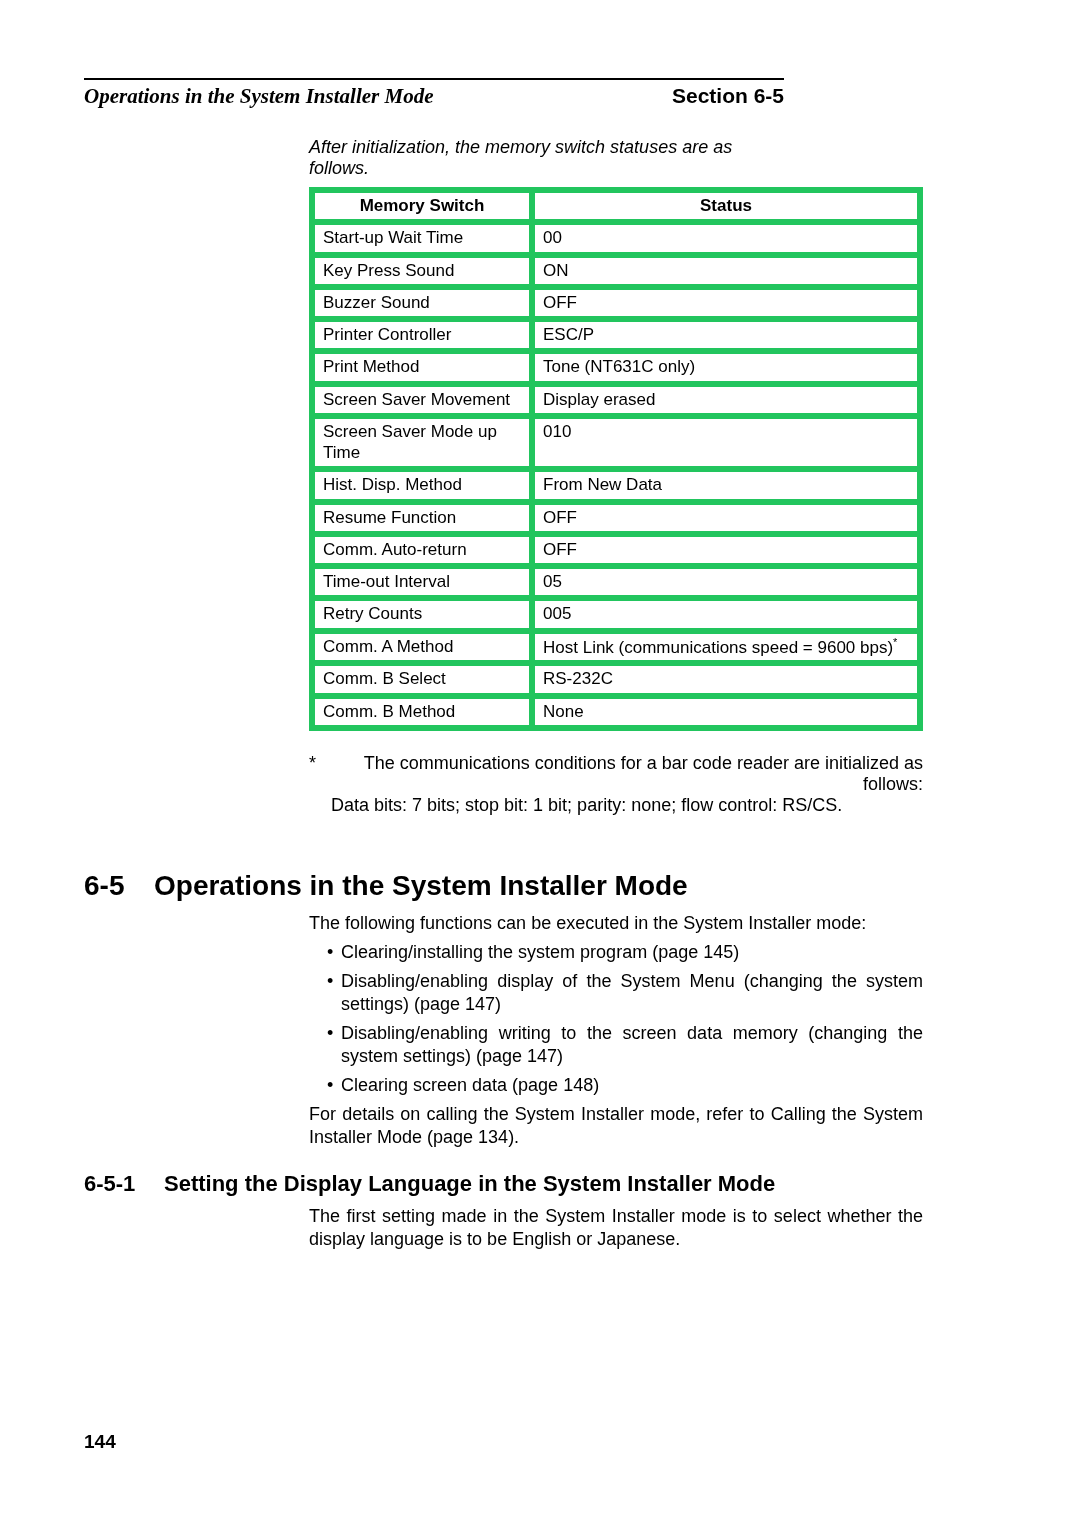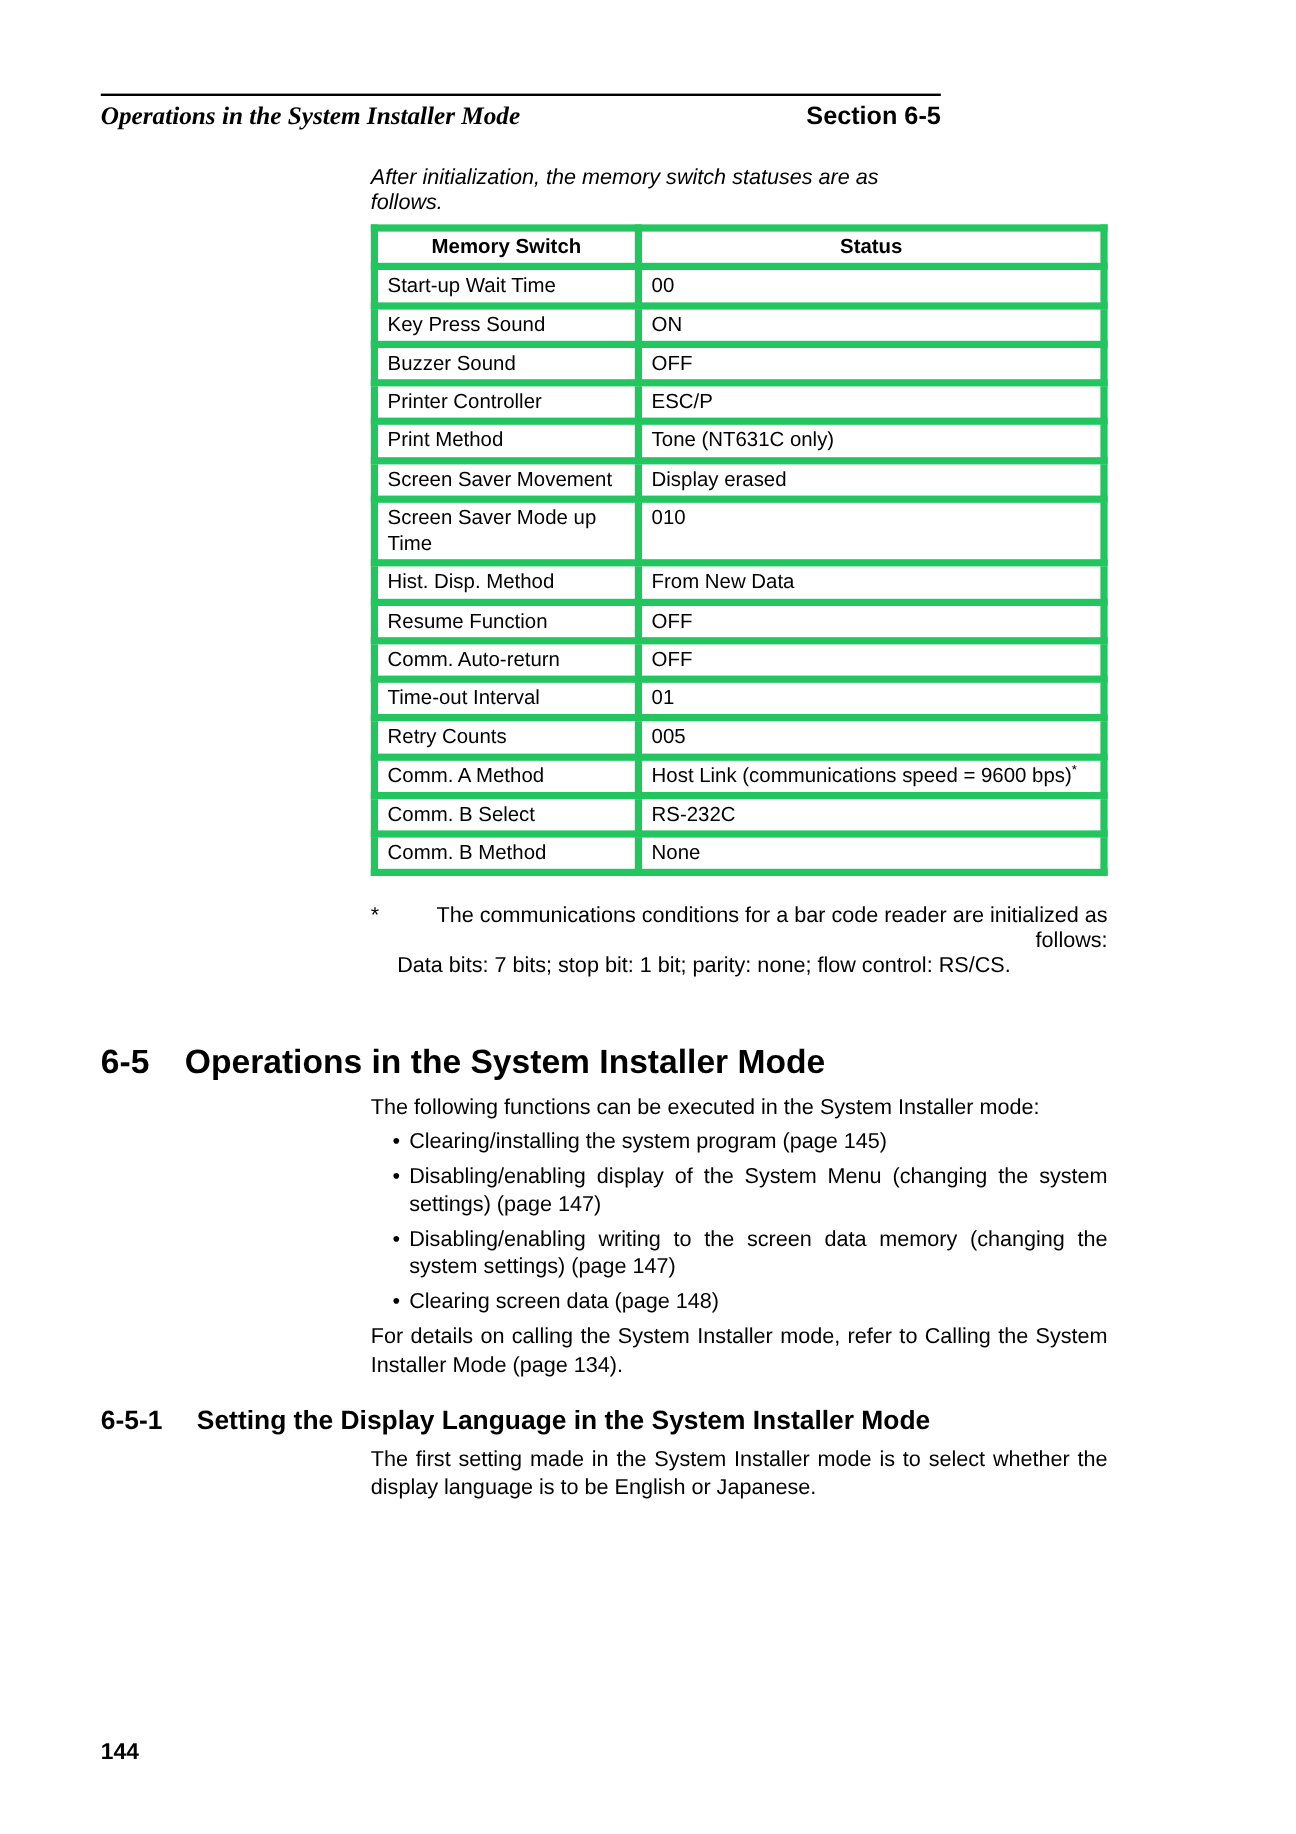--- a/index.html
+++ b/index.html
@@ -136,21 +136,21 @@
     margin: 22px 0 8px 0;
     display: flex;
   }
   h3.subsec .num {
     width: 80px;
     flex: none;
   }
   .page-number {
     position: absolute;
     left: 84px;
-    bottom: 56px;
+    bottom: 75px;
     font-size: 19px;
     font-weight: bold;
   }
 </style>
 </head>
 <body>
 
 <div class="page">
 
   <div class="rule-top"></div>
@@ -206,21 +206,21 @@
         <tr>
             <td>Resume Function</td>
             <td>OFF</td>
           </tr>
         <tr>
             <td>Comm. Auto-return</td>
             <td>OFF</td>
           </tr>
         <tr>
             <td>Time-out Interval</td>
-            <td>01</td>
+            <td>05</td>
           </tr>
         <tr>
             <td>Retry Counts</td>
             <td>005</td>
           </tr>
         <tr>
             <td>Comm. A Method</td>
             <td><span>Host Link (communications speed = 9600 bps)</span><span class="sup">*</span></td>
           </tr>
         <tr>

